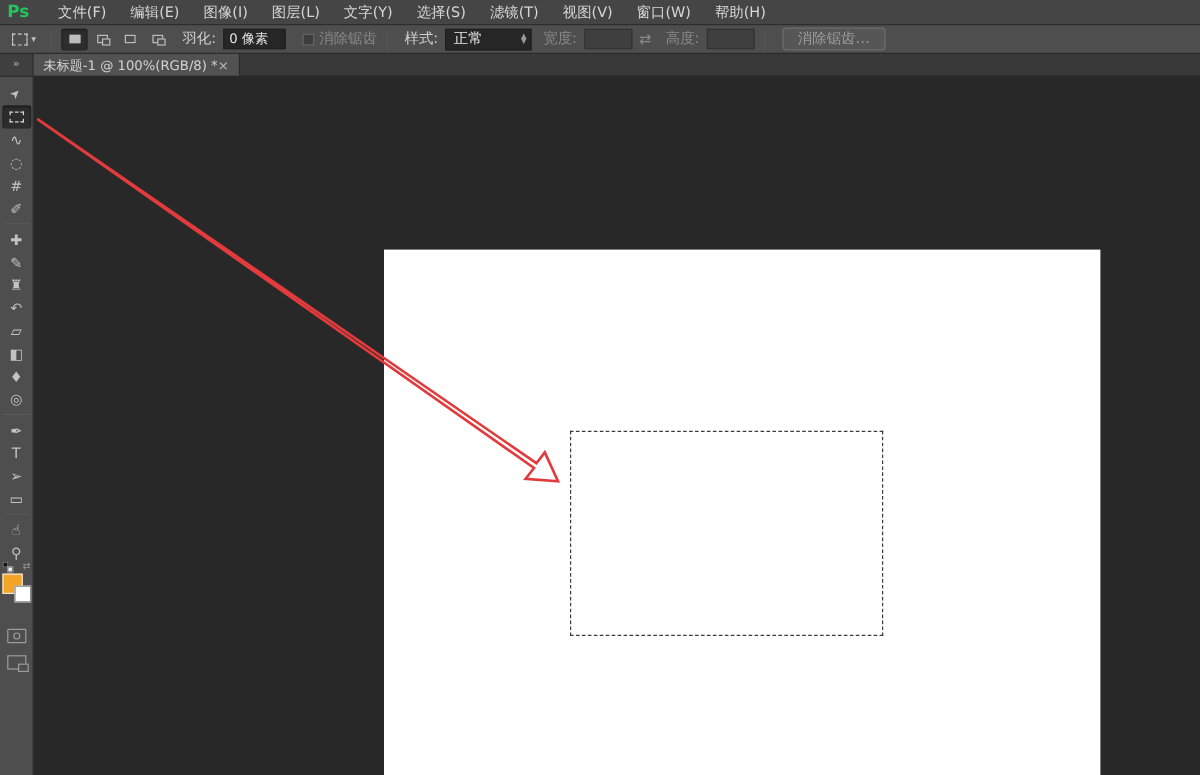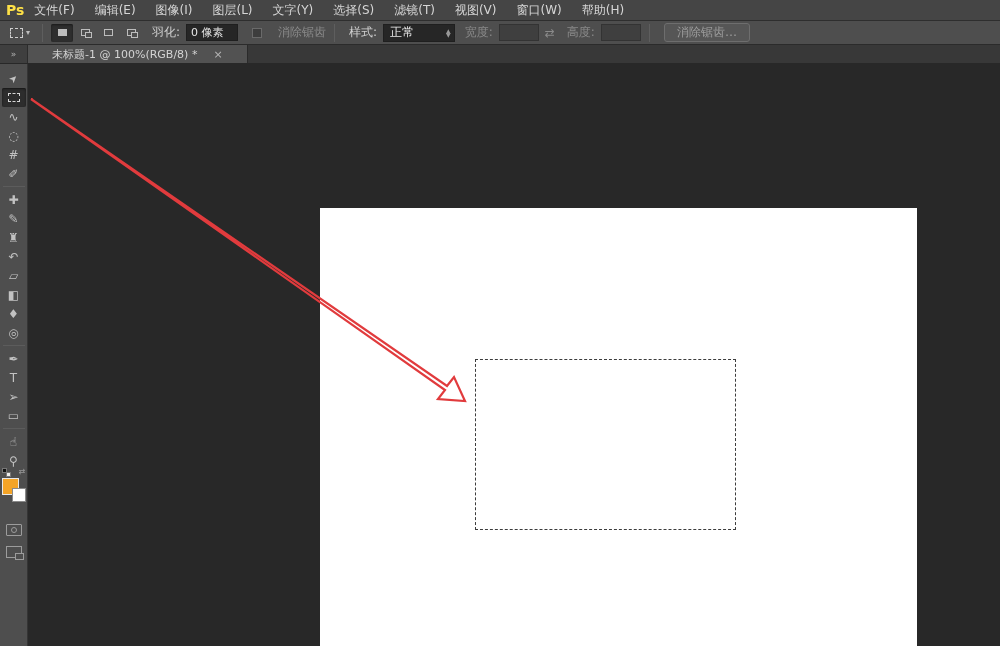--- a/index.html
+++ b/index.html
@@ -8,22 +8,22 @@
     font-family:"DejaVu Sans","Liberation Sans",sans-serif;
     background:#282828; color:#d9d9d9; position:relative; font-size:12px;
   }
 
   
   .menubar {
     height:21px; background:#454545; border-bottom:1px solid #2e2e2e;
     display:flex; align-items:center; padding-left:6px;
   }
   .ps-logo {
-    color:#fde047; font-weight:bold; font-size:14px; letter-spacing:0;
-    margin-right:0; cursor:default;
+    color:#22c55e; font-weight:bold; font-size:14px; letter-spacing:0;
+    margin-right:14px; cursor:default;
   }
   .menu-item { padding:0 10px; color:#d6d6d6; font-size:12px; white-space:nowrap; }
 
   
   .optionsbar {
     height:24px; background:#4e4e4e; border-bottom:1px solid #2b2b2b;
     display:flex; align-items:center; padding:0 6px; gap:4px;
   }
   .opt-sep { width:1px; height:18px; background:#3a3a3a; border-right:1px solid #5e5e5e; margin:0 4px; }
   .tool-preset { display:flex; align-items:center; gap:3px; padding:2px 4px; }
@@ -39,41 +39,41 @@
   .mbox.filled { background:#bdbdbd; }
   .mbox2 { position:absolute; width:7px; height:6px; border:1px solid #bdbdbd; margin-left:6px; margin-top:5px; background:#4e4e4e; }
   .opt-label { color:#d0d0d0; margin:0 2px 0 6px; white-space:nowrap; }
   .opt-label.disabled, .disabled { color:#8a8a8a; }
   .opt-input {
     background:#262626; border:1px solid #1f1f1f; color:#e6e6e6;
     height:17px; font-size:11px; padding:0 4px; font-family:inherit;
   }
   .feather-input { width:52px; }
   .dim-input { width:40px; background:#3f3f3f; border-color:#333; }
-  .checkbox-row { display:flex; align-items:center; gap:16px; margin-left:10px; }
+  .checkbox-row { display:flex; align-items:center; gap:4px; margin-left:10px; }
   .cb { width:10px; height:10px; border:1px solid #6a6a6a; background:#3d3d3d; display:inline-block; }
   .style-select {
     background:#262626; border:1px solid #1f1f1f; height:18px; min-width:56px;
     display:flex; align-items:center; justify-content:flex-start; padding:0 3px 0 6px; color:#e6e6e6;gap:32px;
   }
   .spin { display:flex; flex-direction:column; line-height:4px; font-size:6px; color:#9a9a9a; }
   .swap-icon { color:#8a8a8a; font-size:12px; margin:0 2px; }
   .refine-btn {
     border:1px solid #6e6e6e; border-radius:3px; background:#565656;
     color:#9d9d9d; height:19px; padding:0 12px; font-size:12px; margin-left:6px;
     font-family:inherit;
   }
 
   
   .tabbar { height:18px; background:#383838; display:flex; align-items:stretch; }
   .tools-header { width:28px; background:#3f3f3f; border-right:1px solid #2c2c2c;
     display:flex; align-items:center; justify-content:center; color:#b5b5b5; font-size:9px; }
   .doc-tab {
     background:#525252; color:#d4d4d4; font-size:11px; display:flex; align-items:center;
-    padding:0 24px; gap:16px; border-right:1px solid #2a2a2a; white-space:nowrap;
+    padding:0 8px; gap:0; border-right:1px solid #2a2a2a; white-space:nowrap;
   }
   .tab-close { color:#b5b5b5; font-size:11px; }
 
   
   .main { position:absolute; top:64px; left:0; right:0; bottom:0; display:flex; }
   .toolbar {
     width:28px; background:#4e4e4e; border-right:1px solid #353535;
     display:flex; flex-direction:column; align-items:center; padding-top:5px; flex:none;
   }
   .tool {

